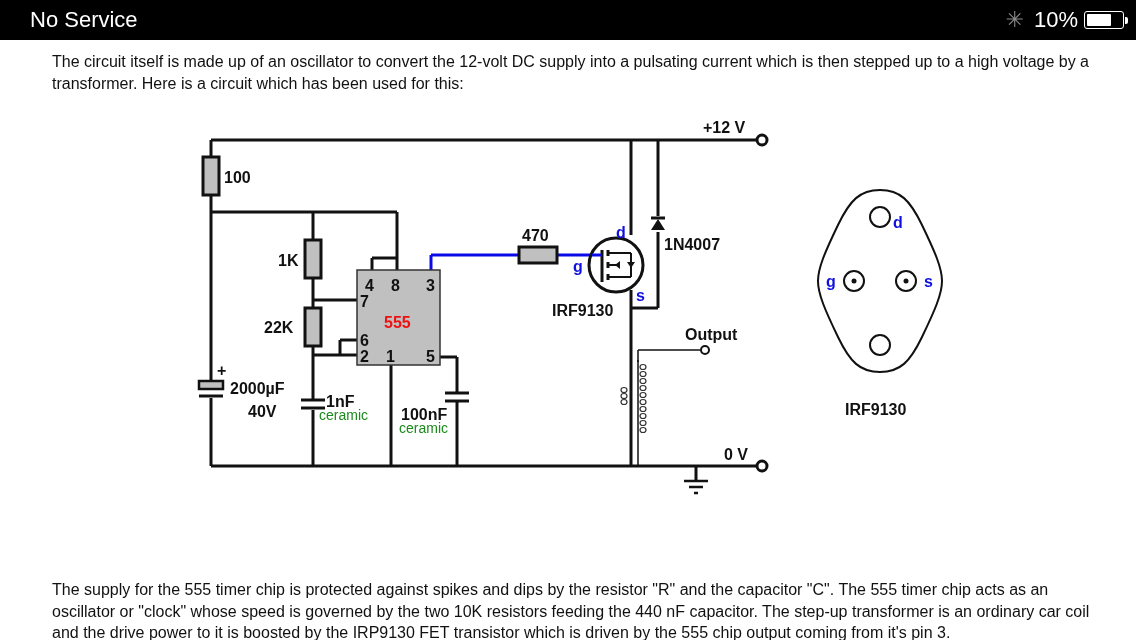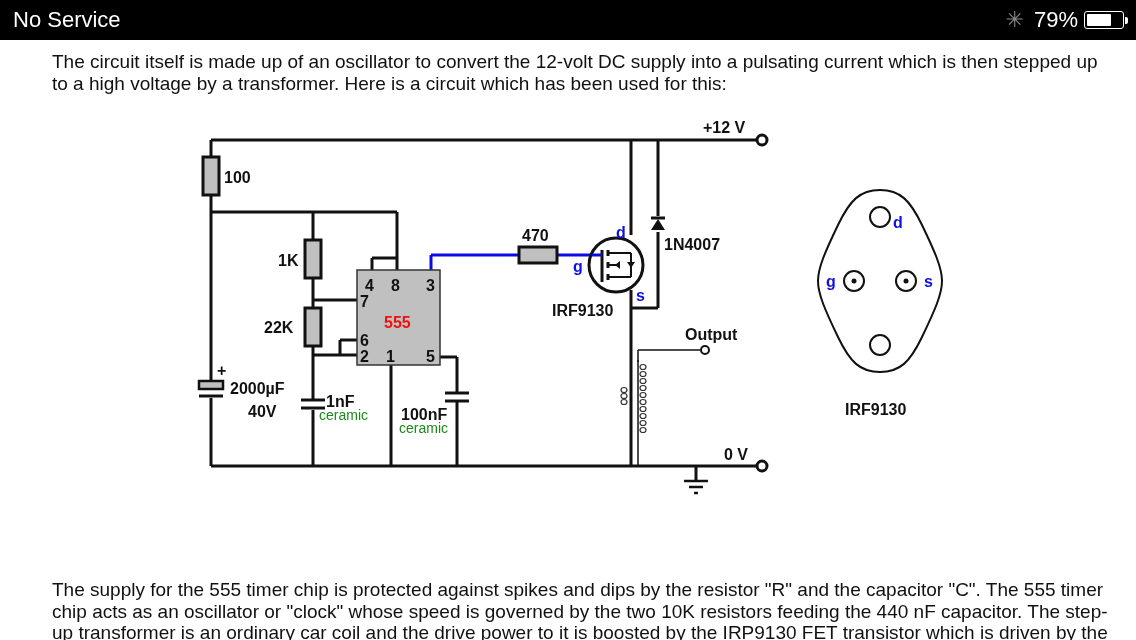--- a/index.html
+++ b/index.html
@@ -1,41 +1,41 @@
 <!DOCTYPE html>
 <html><head>
 <meta charset="utf-8">
 <style>
   html, body { margin: 0; padding: 0; }
   body { width: 1136px; height: 640px; background: #ffffff; overflow: hidden; position: relative; font-family: "Liberation Sans", sans-serif; }
   .statusbar { position: absolute; left: 0; top: 0; width: 1136px; height: 40px; background: #000; color: #fff; font-size: 22px; }
-  .sb-left { position: absolute; left: 13px; top: 7px; }
+  .sb-left { position: absolute; left: 30px; top: 7px; }
   .sb-center { position: absolute; left: 0; width: 1136px; top: 7px; text-align: center; pointer-events: none; }
   .sb-right { position: absolute; right: 8px; top: 7px; display: flex; align-items: center; }
   .bt { color: #8a8a8a; font-size: 22px; margin-right: 10px; }
   .battery { position: relative; width: 40px; height: 18px; border: 1.5px solid #fff; border-radius: 3px; margin-left: 6px; box-sizing: border-box; }
   .battery .fill { position: absolute; left: 2px; top: 2px; bottom: 2px; background: #fff; border-radius: 1px; }
   .battery-tip { width: 3px; height: 7px; background: #fff; margin-left: 1px; border-radius: 0 2px 2px 0; }
-  .para { position: absolute; left: 52px; width: 1060px; font-size: 19px; line-height: 21.5px; color: #111; }
+  .para { position: absolute; left: 52px; width: 1060px; font-size: 16px; line-height: 21.5px; color: #111; }
   .p1 { top: 51px; }
   .p2 { top: 579px; }
   svg text { font-family: "Liberation Sans", sans-serif; }
   .lbl { font-weight: bold; font-size: 16px; fill: #111; }
   .pin { font-weight: bold; font-size: 16px; fill: #111; }
   .blue { fill: #1010e0; font-weight: bold; font-size: 16px; }
   .green { fill: #1a8a1a; font-size: 14px; }
 </style>
 </head>
 <body>
 
 <div class="statusbar">
   <span class="sb-left">No Service</span>
   <span class="sb-right">
     <span class="bt">✳</span>
-    <span>79%</span>
+    <span>10%</span>
     <span class="battery">
         <span class="fill" id="batfill" style="width: 24px;"></span>
       </span>
     <span class="battery-tip"></span>
   </span>
 </div>
 
 <div class="para p1">The circuit itself is made up of an oscillator to convert the 12-volt DC supply into a pulsating current which is then stepped up to a high voltage by a transformer.  Here is a circuit which has been used for this:</div>
 
 <svg style="position:absolute;left:0;top:0;" width="1136" height="640" viewBox="0 0 1136 640">

